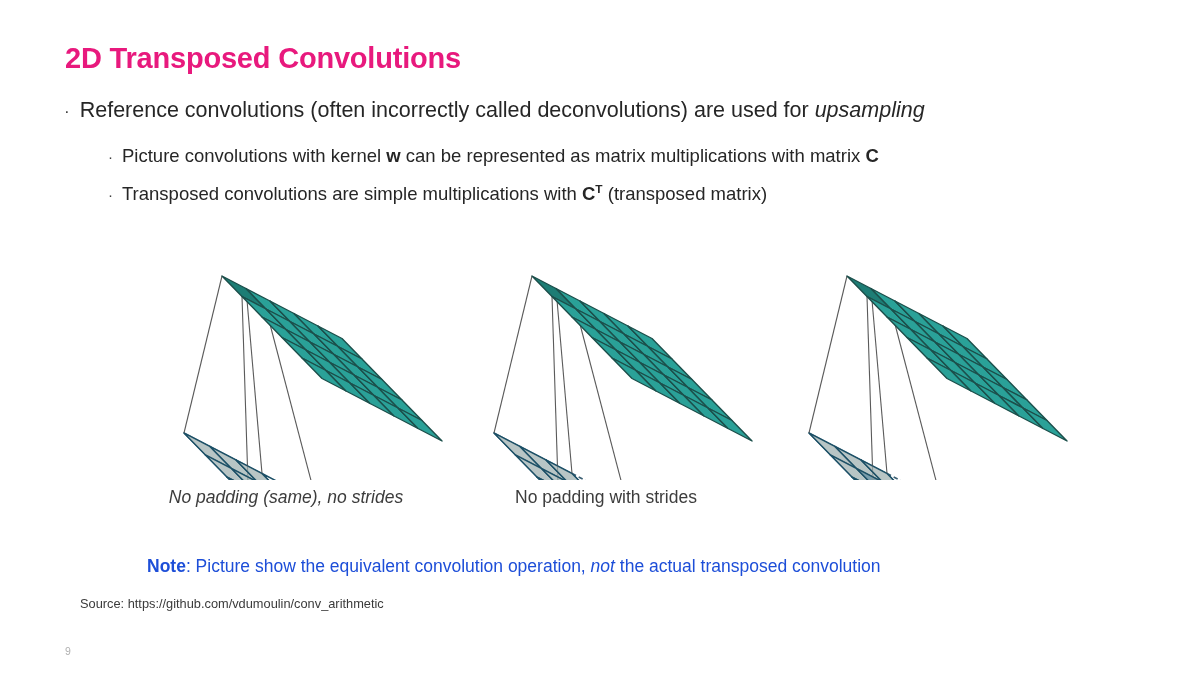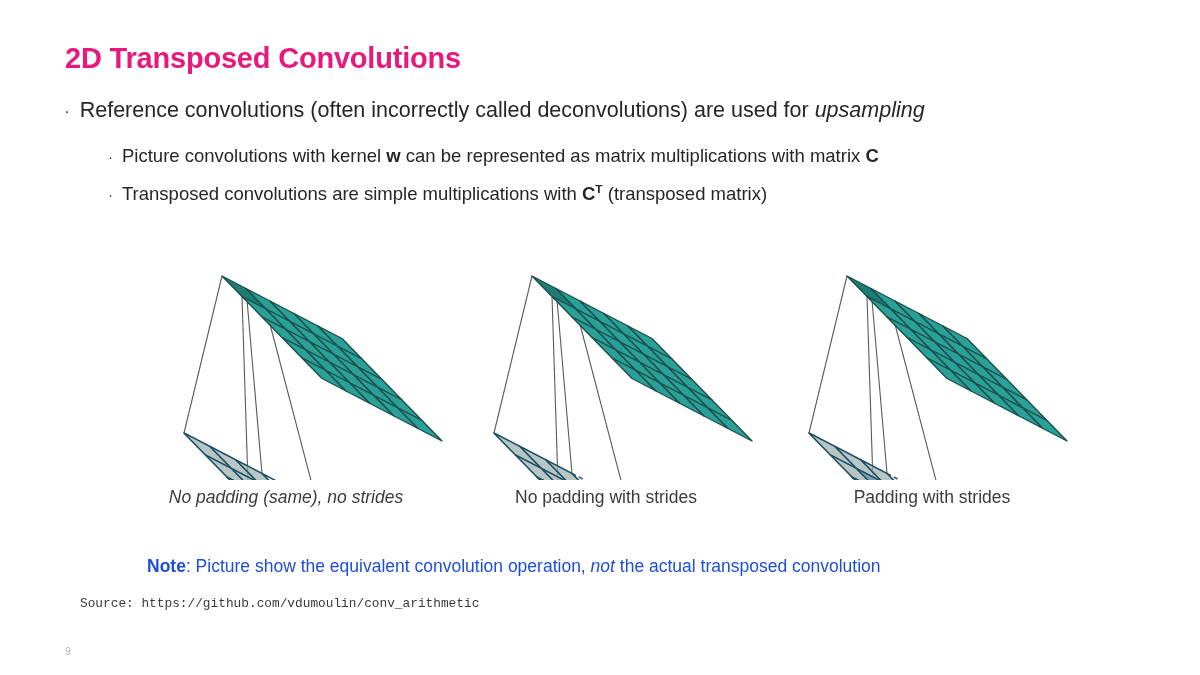--- a/index.html
+++ b/index.html
@@ -116,21 +116,20 @@
   #note-line .note-label { font-weight: bold; }
 
   
   #source-block {
     position: absolute;
     left: 56px;
     top: 595px;
     font-size: 12.8px;
     color: #3a3a3a;
     line-height: 1.42;
-    font-family: Liberation Mono, monospace;
   }
   #source-block div { white-space: nowrap; }
 
   
   #page-number {
     position: absolute;
     left: 41px;
     top: 645px;
     font-size: 10.5px;
     color: #b0b0b0;
@@ -420,21 +419,20 @@
           <polygon points="162.00,122.50 186.00,135.00 206.00,155.50 182.00,143.00" fill="#2AA198" stroke="#1C4F4B" stroke-width="1.4" opacity="1" stroke-linejoin="round"></polygon>
           <polygon points="186.00,135.00 210.00,147.50 230.00,168.00 206.00,155.50" fill="#2AA198" stroke="#1C4F4B" stroke-width="1.4" opacity="1" stroke-linejoin="round"></polygon>
           <polygon points="210.00,147.50 234.00,160.00 254.00,180.50 230.00,168.00" fill="#2AA198" stroke="#1C4F4B" stroke-width="1.4" opacity="1" stroke-linejoin="round"></polygon>
           <polygon points="234.00,160.00 258.00,172.50 278.00,193.00 254.00,180.50" fill="#2AA198" stroke="#1C4F4B" stroke-width="1.4" opacity="1" stroke-linejoin="round"></polygon>
         </g>
       </svg>
     </div>
 
   <div class="fig-caption" id="caption-0">No padding (same), no strides</div>
   <div class="fig-caption" id="caption-1">No padding with strides</div>
-  <div class="fig-caption" id="caption-2">Padding with strides</div>
 
   <div id="note-line">
     <span class="note-label">Note</span><span>: Picture show the equivalent convolution operation, </span><span class="it">not</span><span> the actual transposed convolution</span>
   </div>
 
   <div id="source-block">
     <div>Source: https://github.com/vdumoulin/conv_arithmetic</div>
   </div>
 
   <div id="page-number">9</div>

